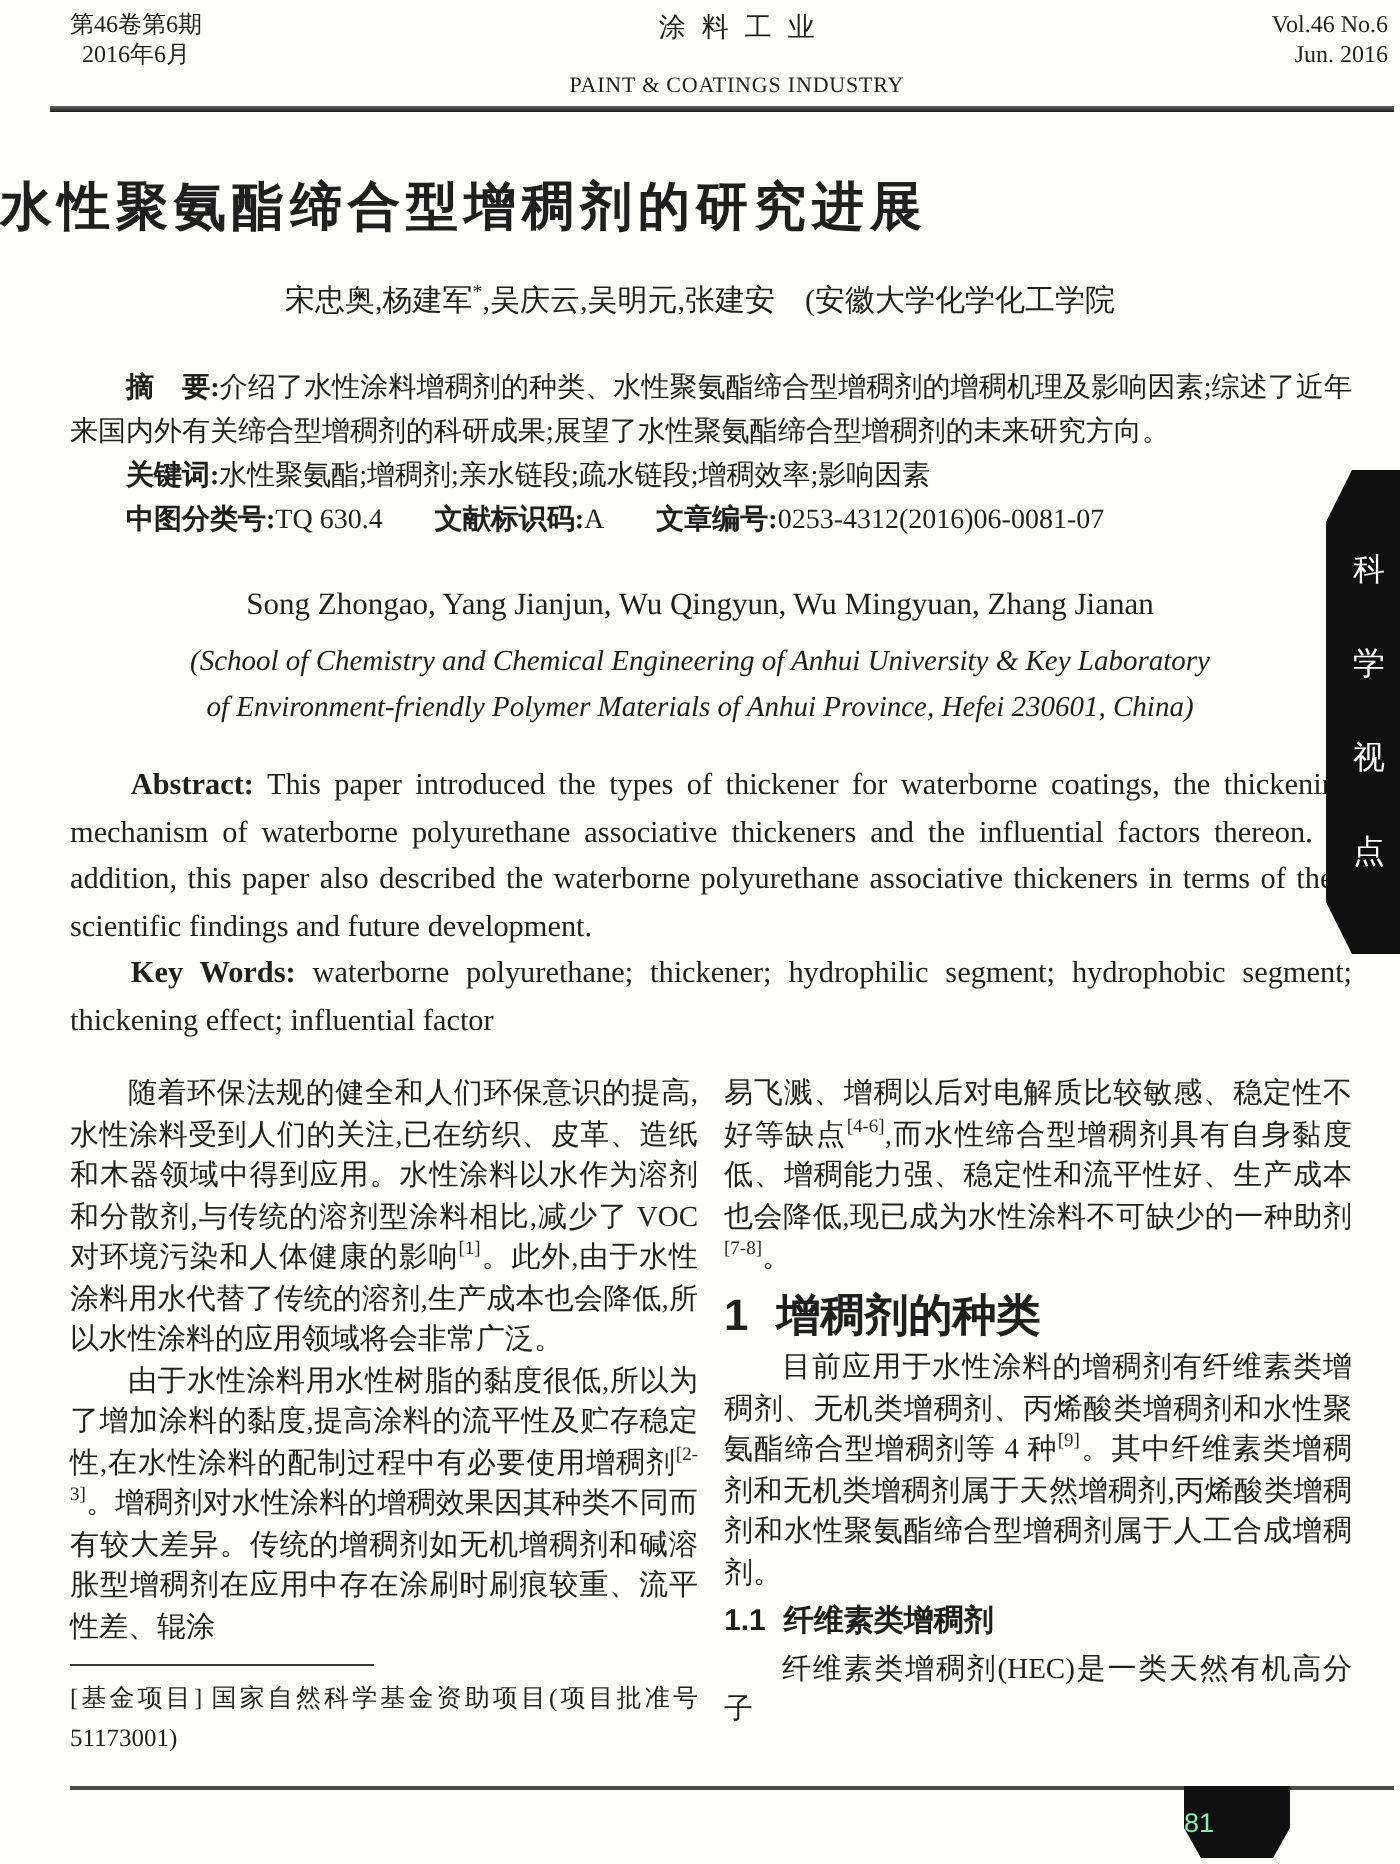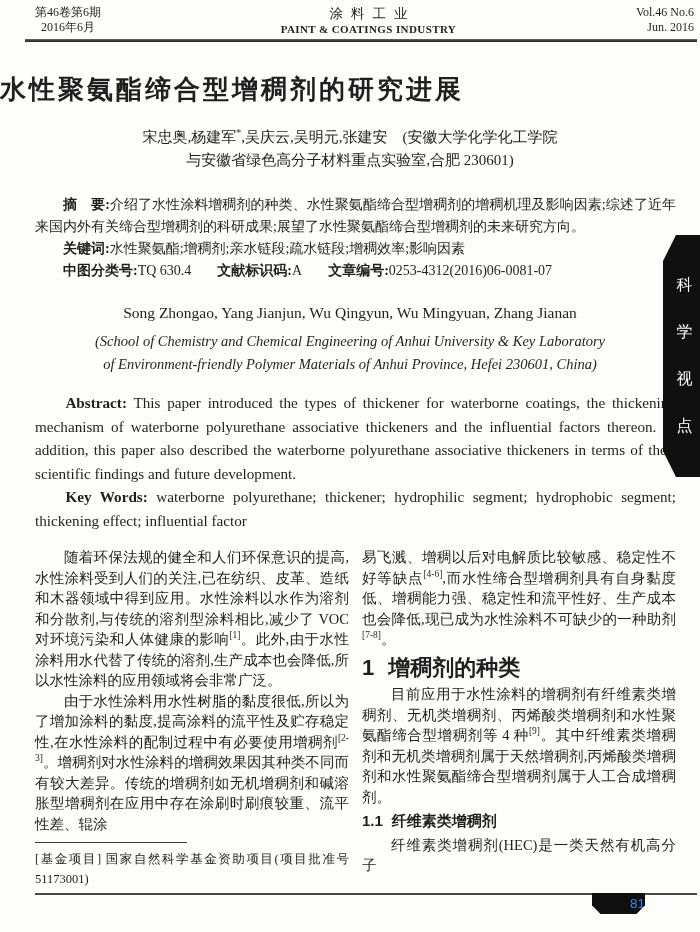--- a/index.html
+++ b/index.html
@@ -14,21 +14,21 @@
   }
   
   .hdr {
     display:flex; justify-content:space-between; align-items:flex-start;
     padding:5px 6px 0 35px;
   }
   .hdr-left { font-size:12px; line-height:15px; }
   .hdr-left div:last-child { padding-left:6px; }
   .hdr-center { text-align:center; }
   .hdr-center .jname { font-size:13.5px; letter-spacing:8px; margin-right:-8px; }
-  .hdr-center .jname-en { font-size:11px; font-weight:bold; letter-spacing:.4px; margin-top:0; }
+  .hdr-center .jname-en { font-size:11px; font-weight:normal; letter-spacing:.4px; margin-top:14px; }
   .hdr-right { text-align:right; font-size:12px; line-height:15px; }
   .hdr-rule { height:3px; background:linear-gradient(#666,#1c1c1c); margin:4px 3px 0 25px; }
 
   
   .title-cn {
     margin:30px 0 0; text-align:left;
     font-size:26px; font-weight:bold; letter-spacing:3px;
   }
   .authors-cn { margin-top:20px; text-align:center; font-size:15px; }
   .authors-cn sup { font-size:10px; }
@@ -72,24 +72,24 @@
     position:absolute; right:0; top:235px; width:37px; height:242px;
     background:#101010; color:#fff;
     clip-path:polygon(13px 0, 100% 0, 100% 100%, 13px 100%, 0 calc(100% - 26px), 0 26px);
     display:flex; flex-direction:column; align-items:center; justify-content:center;
     gap:26px; font-size:16px; padding-left:6px; box-sizing:border-box;
   }
 
   
   .bottom-rule { position:absolute; left:35px; right:3px; top:893px; height:1.5px; background:#4a4a4a; }
   .page-badge {
-    position:absolute; left:592px; top:893px; width:53px; height:21px;
-    background:#101010; color:#3b82f6;
+    position:absolute; left:592px; top:893px; width:53px; height:36px;
+    background:#101010; color:#86efac;
     clip-path:polygon(0 0, 100% 0, 100% 58%, 84% 100%, 16% 100%, 0 58%);
-    display:flex; align-items:center; justify-content:flex-end;
+    display:flex; align-items:center; justify-content:flex-start;
     font-size:13.5px; font-family:"Liberation Sans","DejaVu Sans",sans-serif;
   }
 </style>
 </head>
 <body>
 
 <div class="page">
 
   <div class="hdr">
     <div class="hdr-left">
@@ -104,21 +104,20 @@
       <div>Vol.46  No.6</div>
       <div>Jun. 2016</div>
     </div>
   </div>
   <div class="hdr-rule"></div>
 
   <h1 class="title-cn">水性聚氨酯缔合型增稠剂的研究进展</h1>
   <div class="authors-cn">
     <span>宋忠奥,杨建军</span><sup>*</sup><span>,吴庆云,吴明元,张建安</span><span>　(安徽大学化学化工学院</span>
   </div>
-  <div class="affil-cn2">与安徽省绿色高分子材料重点实验室,合肥 230601)</div>
 
   <div class="abs-cn">
     <p><span class="blabel">摘　要:</span><span>介绍了水性涂料增稠剂的种类、水性聚氨酯缔合型增稠剂的增稠机理及影响因素;综述了近年来国内外有关缔合型增稠剂的科研成果;展望了水性聚氨酯缔合型增稠剂的未来研究方向。</span></p>
     <p><span class="blabel">关键词:</span><span>水性聚氨酯;增稠剂;亲水链段;疏水链段;增稠效率;影响因素</span></p>
     <p><span class="blabel">中图分类号:</span><span class="meta-gap">TQ 630.4</span><span class="blabel">文献标识码:</span><span class="meta-gap">A</span><span class="blabel">文章编号:</span><span>0253-4312(2016)06-0081-07</span></p>
   </div>
 
   <div class="authors-en">Song Zhongao, Yang Jianjun, Wu Qingyun, Wu Mingyuan, Zhang Jianan</div>
   <div class="affil-en">
     <div>(School of Chemistry and Chemical Engineering of Anhui University &amp; Key Laboratory</div>

